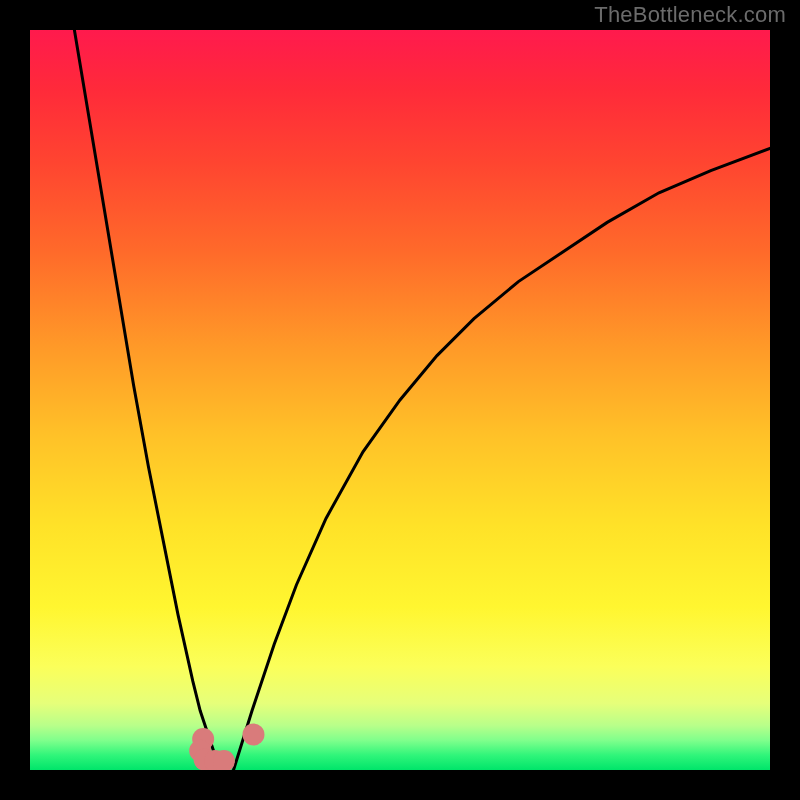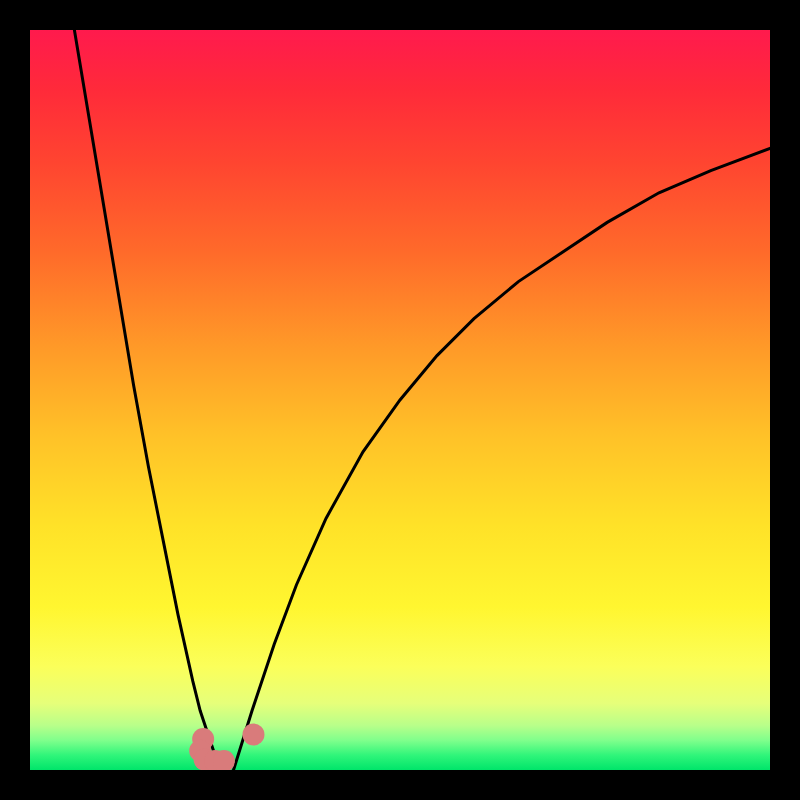--- a/index.html
+++ b/index.html
@@ -66,14 +66,15 @@
           <circle cx="173.16" cy="708.92" r="11" fill="#d97b7b"></circle>
           <circle cx="170.20" cy="720.76" r="11" fill="#d97b7b"></circle>
           <circle cx="174.64" cy="729.64" r="11" fill="#d97b7b"></circle>
           <circle cx="185.00" cy="731.12" r="11" fill="#d97b7b"></circle>
           <circle cx="193.88" cy="731.12" r="11" fill="#d97b7b"></circle>
           <circle cx="223.48" cy="704.48" r="11" fill="#d97b7b"></circle>
         </g>
     </svg>
   </div>
 
+  <div class="watermark">TheBottleneck.com</div>
 
 </div>
 
 </body></html>

